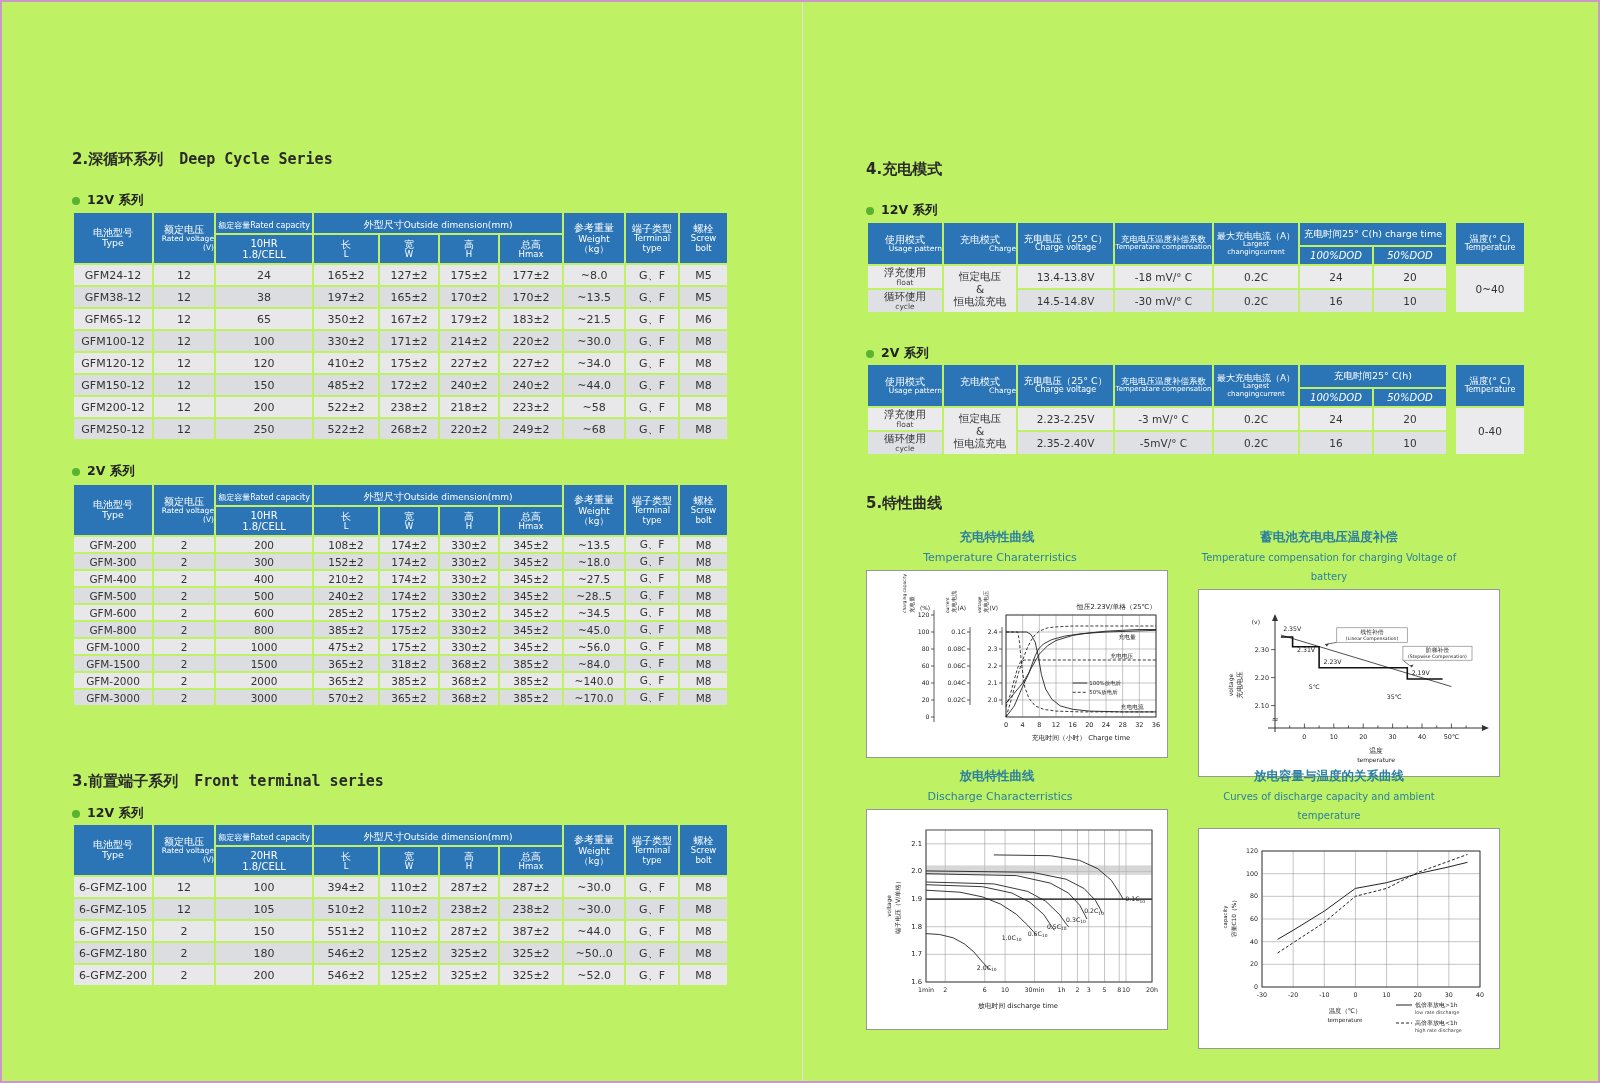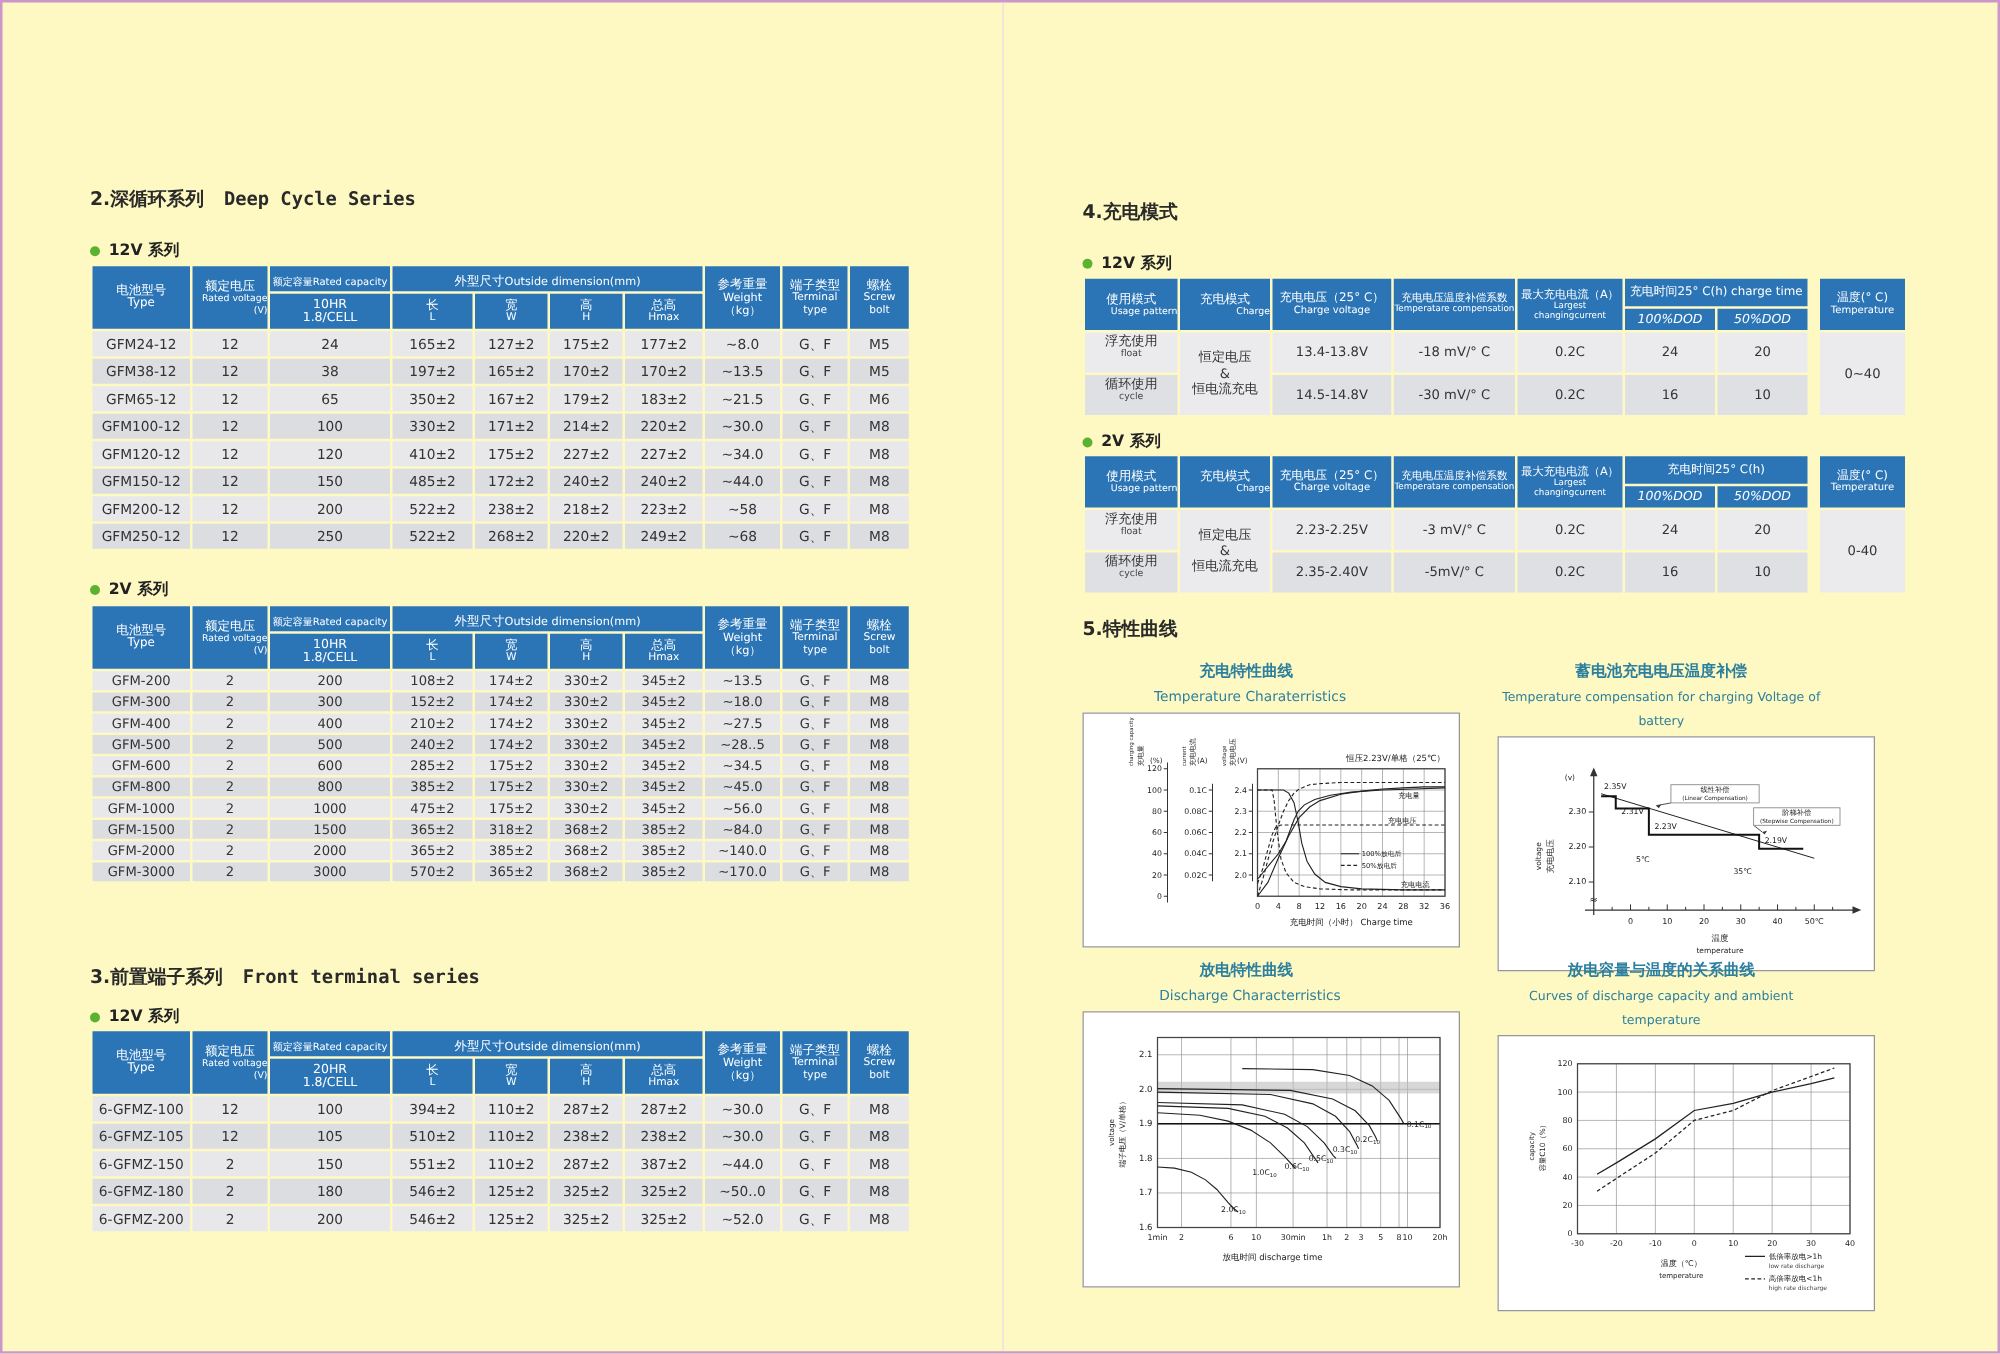--- a/index.html
+++ b/index.html
@@ -1,16 +1,16 @@
 <!DOCTYPE html>
 <html><head>
 <meta charset="utf-8">
 <style>
   html,body{margin:0;padding:0;background:#fff;}
-  .page{position:relative;width:1600px;height:1083px;background:#fef9c3;
+  .page{position:relative;width:1600px;height:1083px;background:#bef264;
         border:2px solid #cb97ca;box-sizing:border-box;overflow:hidden;
         font-family:"DejaVu Sans","Liberation Sans",sans-serif;color:#222;}
   .pagediv{position:absolute;left:800px;top:0;width:1px;height:100%;background:#ecd9e8;}
   .col{position:absolute;top:0;height:100%;}
   .col.left{left:70px;width:640px;}
   .col.right{left:864px;width:650px;}
   .sec-title{position:absolute;font-size:15px;font-weight:bold;color:#2a2a2a;white-space:nowrap;}
   .sec-en{margin-left:16px;font-family:"DejaVu Sans Mono","Liberation Mono",monospace;}
   .badge{position:absolute;display:flex;align-items:center;gap:7px;}
   .badge .dot{width:8px;height:8px;border-radius:50%;background:#5ab230;display:inline-block;}
@@ -28,21 +28,21 @@
   .f85{font-size:8.5px;}.f8{font-size:8px;}.f75{font-size:7.5px;text-align:right;}.f7{font-size:7px;}
   .chg-table{width:640px;}
   .chg-table td{font-size:10.5px;height:22px;}
   .chg-table .ch1 th{height:20px;}
   .chg-table .ch2 th{height:15px;font-size:10px;font-style:italic;}
   .chg-table tr.r1 td{background:#ebebee;}
   .chg-table tr.r2 td{background:#dfe0e4;}
   .chg-table td.spancell{background:#e6e7ea;}
   .gapcell{background:transparent !important;padding:0;}
   .ucn{display:block;font-size:10.5px;}
-  .uen{display:block;font-size:7.5px;line-height:.8;padding-bottom:12px;color:#444;}
+  .uen{display:block;font-size:7.5px;line-height:.8;padding-bottom:2px;color:#444;}
   .modecell{font-size:10.5px;line-height:1.2;}
   .chart-cell{position:absolute;width:262px;text-align:center;}
   .ct-cn{font-size:12.5px;font-weight:bold;color:#2c7f9e;}
   .ct-en{font-size:11px;color:#2c7f9e;margin-left:6px;}
   .chart-box{margin-top:5px;border:1px solid #979797;background:#fff;width:300px;}
   svg text{font-family:"DejaVu Sans","Liberation Sans",sans-serif;}
 </style>
 </head>
 <body>
 

